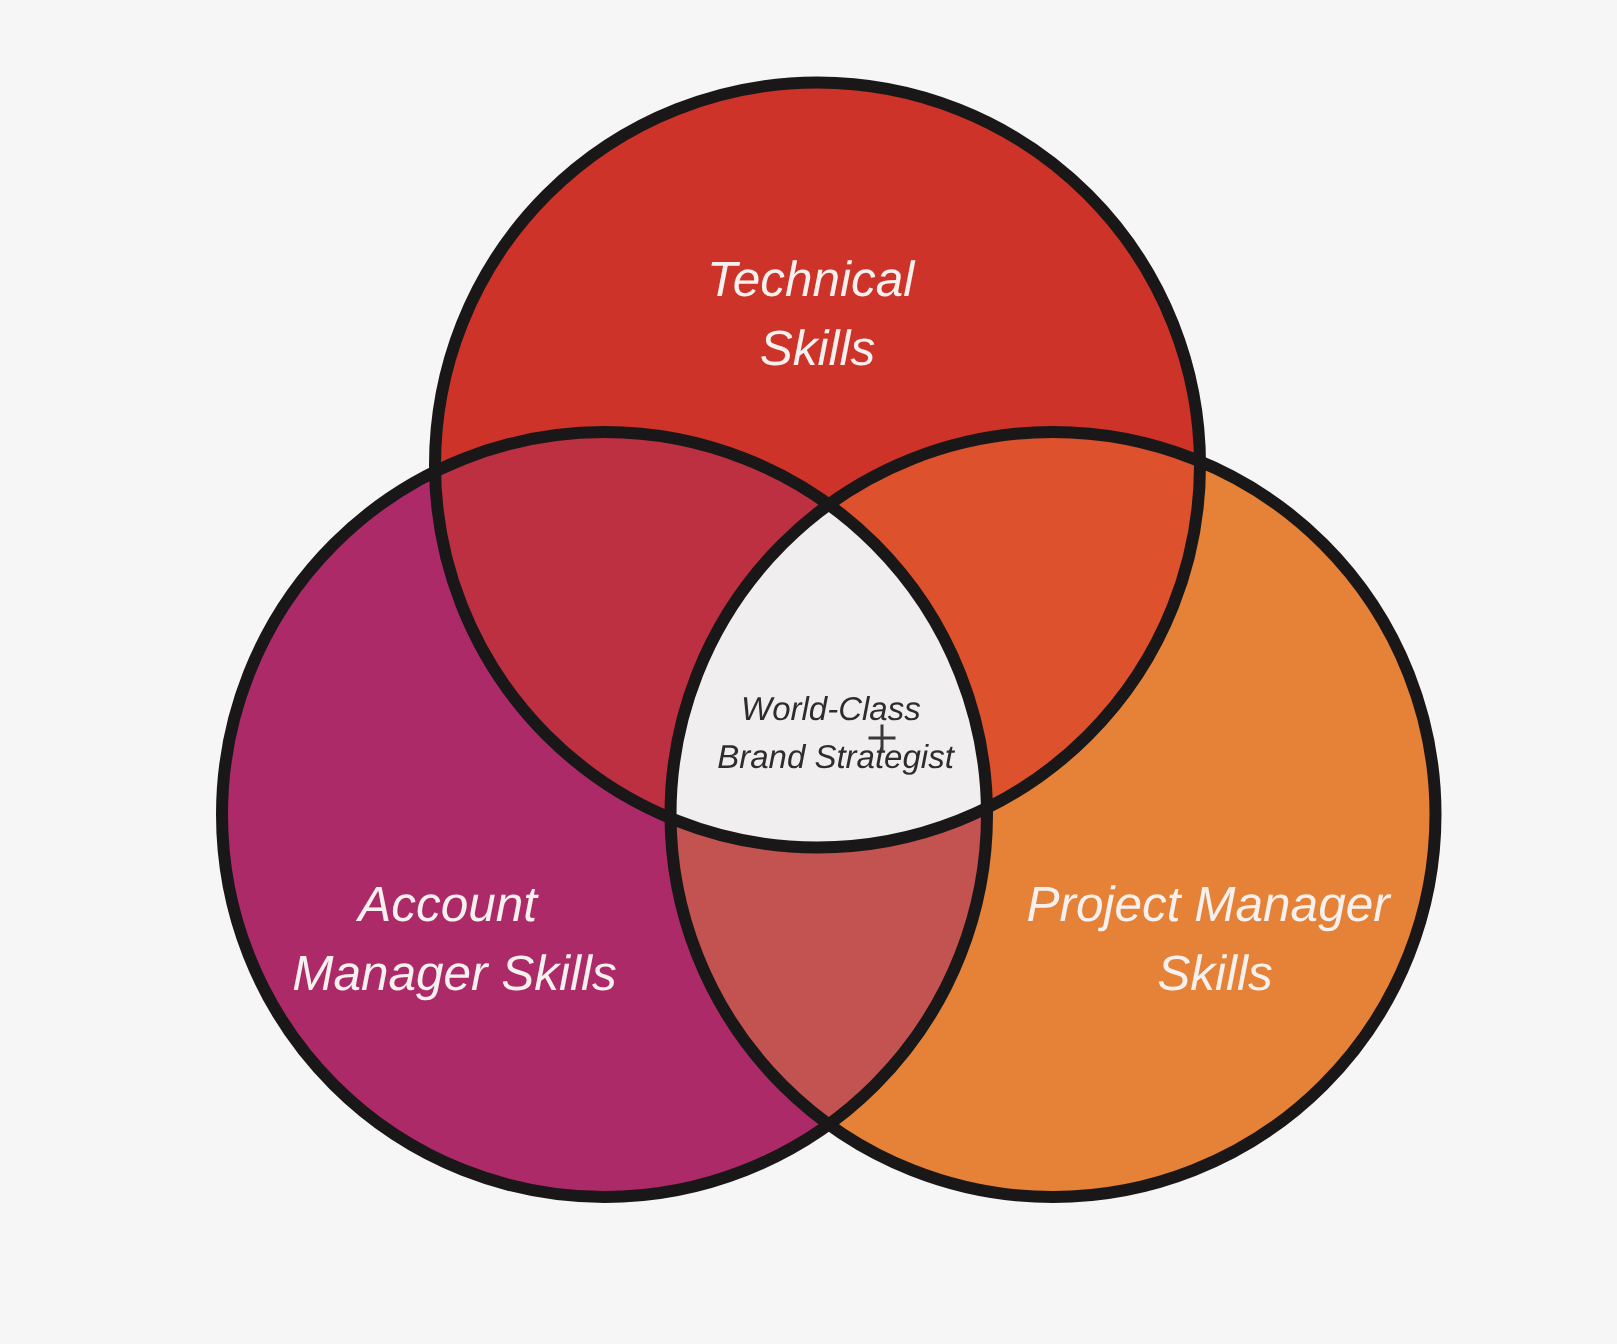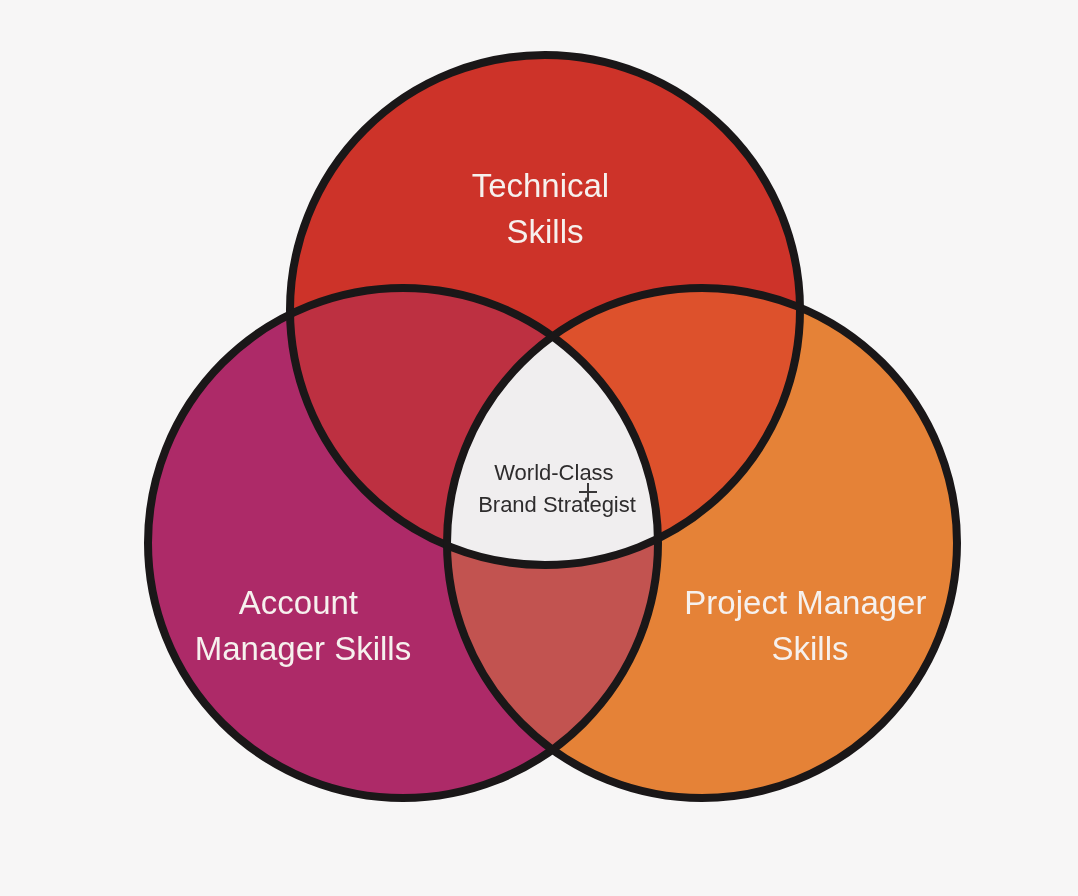--- a/index.html
+++ b/index.html
@@ -12,20 +12,21 @@
     width: 1078px;
     height: 896px;
     overflow: hidden;
     font-family: "Liberation Sans", sans-serif;
   }
   #venn-stage {
     position: relative;
     width: 1068px;
     height: 896px;
     background: #f7f6f6;
+    font-style: italic;
   }
   #venn-svg {
     position: absolute;
     left: 0;
     top: 0;
     width: 1078px;
     height: 896px;
     display: block;
   }
   .venn-label {

